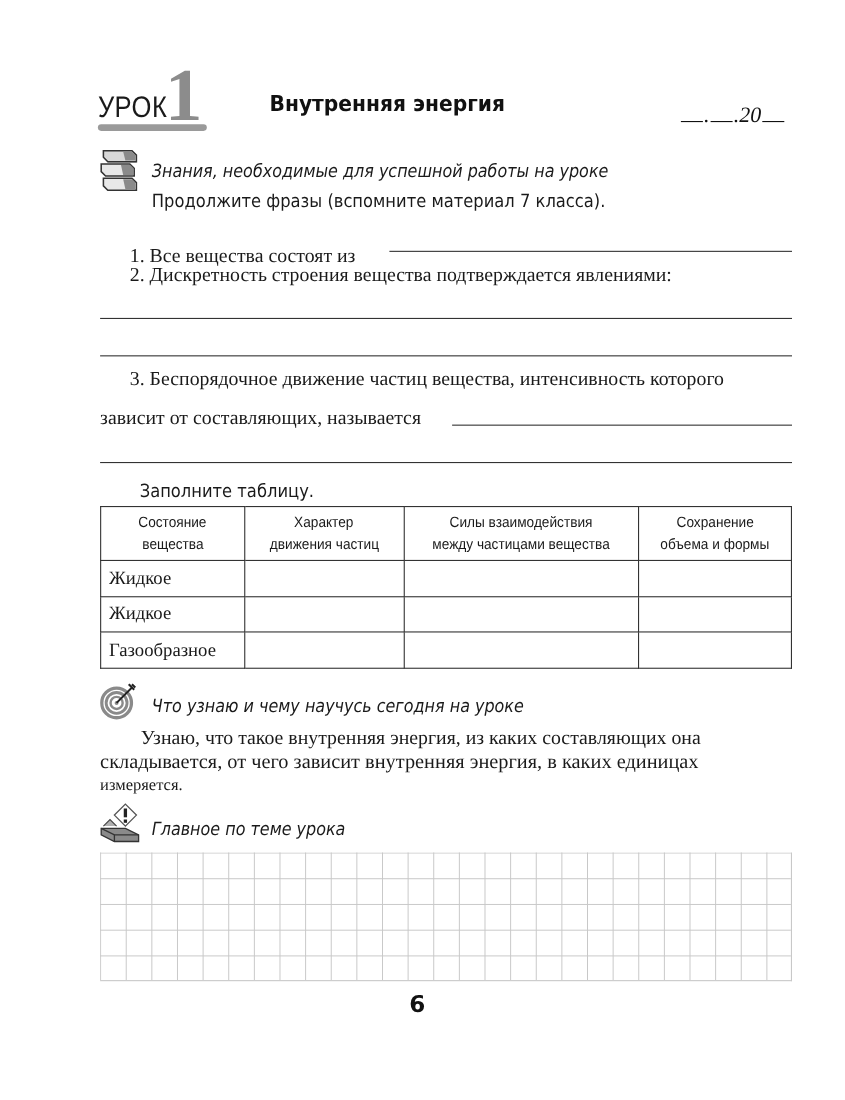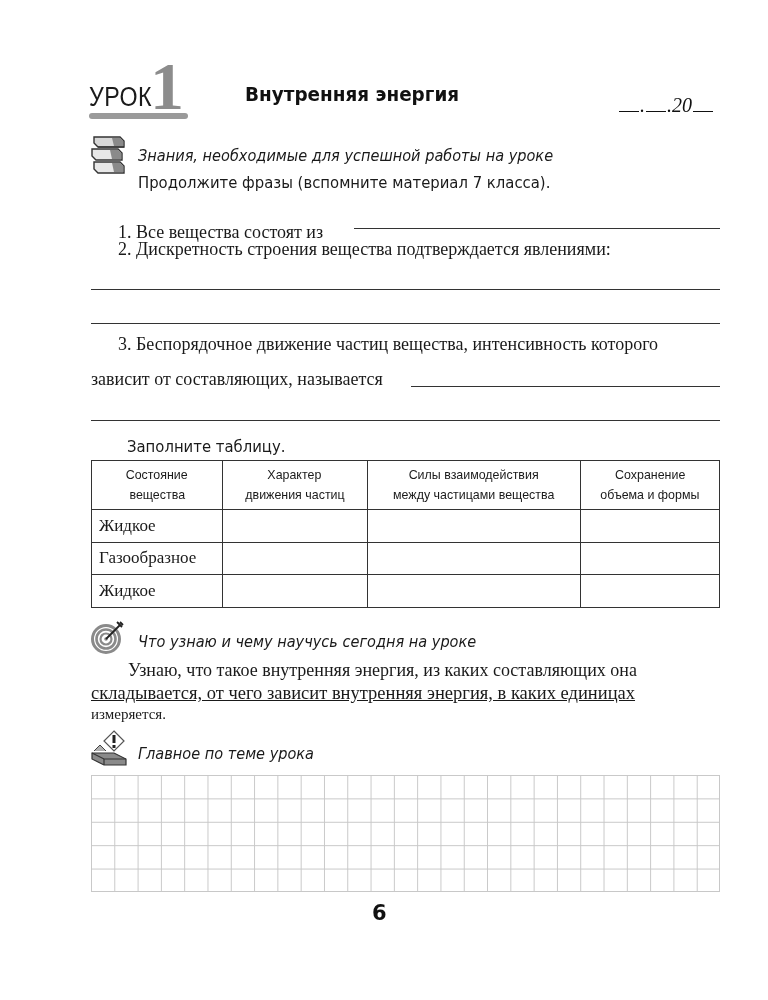--- a/index.html
+++ b/index.html
@@ -104,47 +104,47 @@
     </tr>
   </thead>
   <tbody>
     <tr>
       <td>Жидкое</td>
       <td></td>
       <td></td>
       <td></td>
     </tr>
     <tr>
-      <td>Газообразное</td>
+      <td>Жидкое</td>
       <td></td>
       <td></td>
       <td></td>
     </tr>
     <tr>
-      <td>Жидкое</td>
+      <td>Газообразное</td>
       <td></td>
       <td></td>
       <td></td>
     </tr>
   </tbody>
 </table>
 
 <div class="abs icon" style="left:91px; top:621px;">
   <svg width="34" height="34" viewBox="0 0 34 34">
     <circle cx="15" cy="18" r="13.5" fill="none" stroke="#8a8a8a" stroke-width="3"></circle>
     <circle cx="15" cy="18" r="9.5" fill="none" stroke="#8a8a8a" stroke-width="2.6"></circle>
     <circle cx="15" cy="18" r="5.5" fill="none" stroke="#8a8a8a" stroke-width="2.2"></circle>
     <circle cx="15" cy="18" r="1.8" fill="#8a8a8a"></circle>
     <path d="M15 18 L29 4" stroke="#222" stroke-width="1.8"></path>
     <path d="M27 2 L31 6 L29 4 Z M26 1 L29 4 M29 1 L32 4" stroke="#222" stroke-width="1.8"></path>
   </svg>
 </div>
 <div class="abs sec-head" style="left:138px; top:632px;">Что узнаю и чему научусь сегодня на уроке</div>
 <div class="abs serif-line" style="left:128px; top:660px; font-size:18px;">Узнаю, что такое внутренняя энергия, из каких составляющих она</div>
-<div class="abs serif-line" style="left:91px; top:683px; font-size:18.5px;text-decoration:underline;">складывается, от чего зависит внутренняя энергия, в каких единицах</div>
+<div class="abs serif-line" style="left:91px; top:683px; font-size:18.5px;">складывается, от чего зависит внутренняя энергия, в каких единицах</div>
 <div class="abs serif-line" style="left:91px; top:706px; font-size:15px;">измеряется.</div>
 
 <div class="abs icon" style="left:90px; top:729px;">
   <svg width="40" height="40" viewBox="0 0 40 40">
     <path d="M24 2 L34 12 L24 22 L14 12 Z" fill="#fff" stroke="#555" stroke-width="1.2"></path>
     <rect x="22.5" y="6" width="3" height="8" fill="#222"></rect>
     <rect x="22.5" y="16" width="3" height="3" fill="#222"></rect>
     <path d="M2 24 L24 24 L36 30 L36 36 L14 36 L2 30 Z" fill="#8a8a8a" stroke="#333" stroke-width="1.2"></path>
     <path d="M2 24 L14 30 L36 30" fill="none" stroke="#333" stroke-width="1.2"></path>
     <path d="M14 30 L14 36" stroke="#333" stroke-width="1.2"></path>

